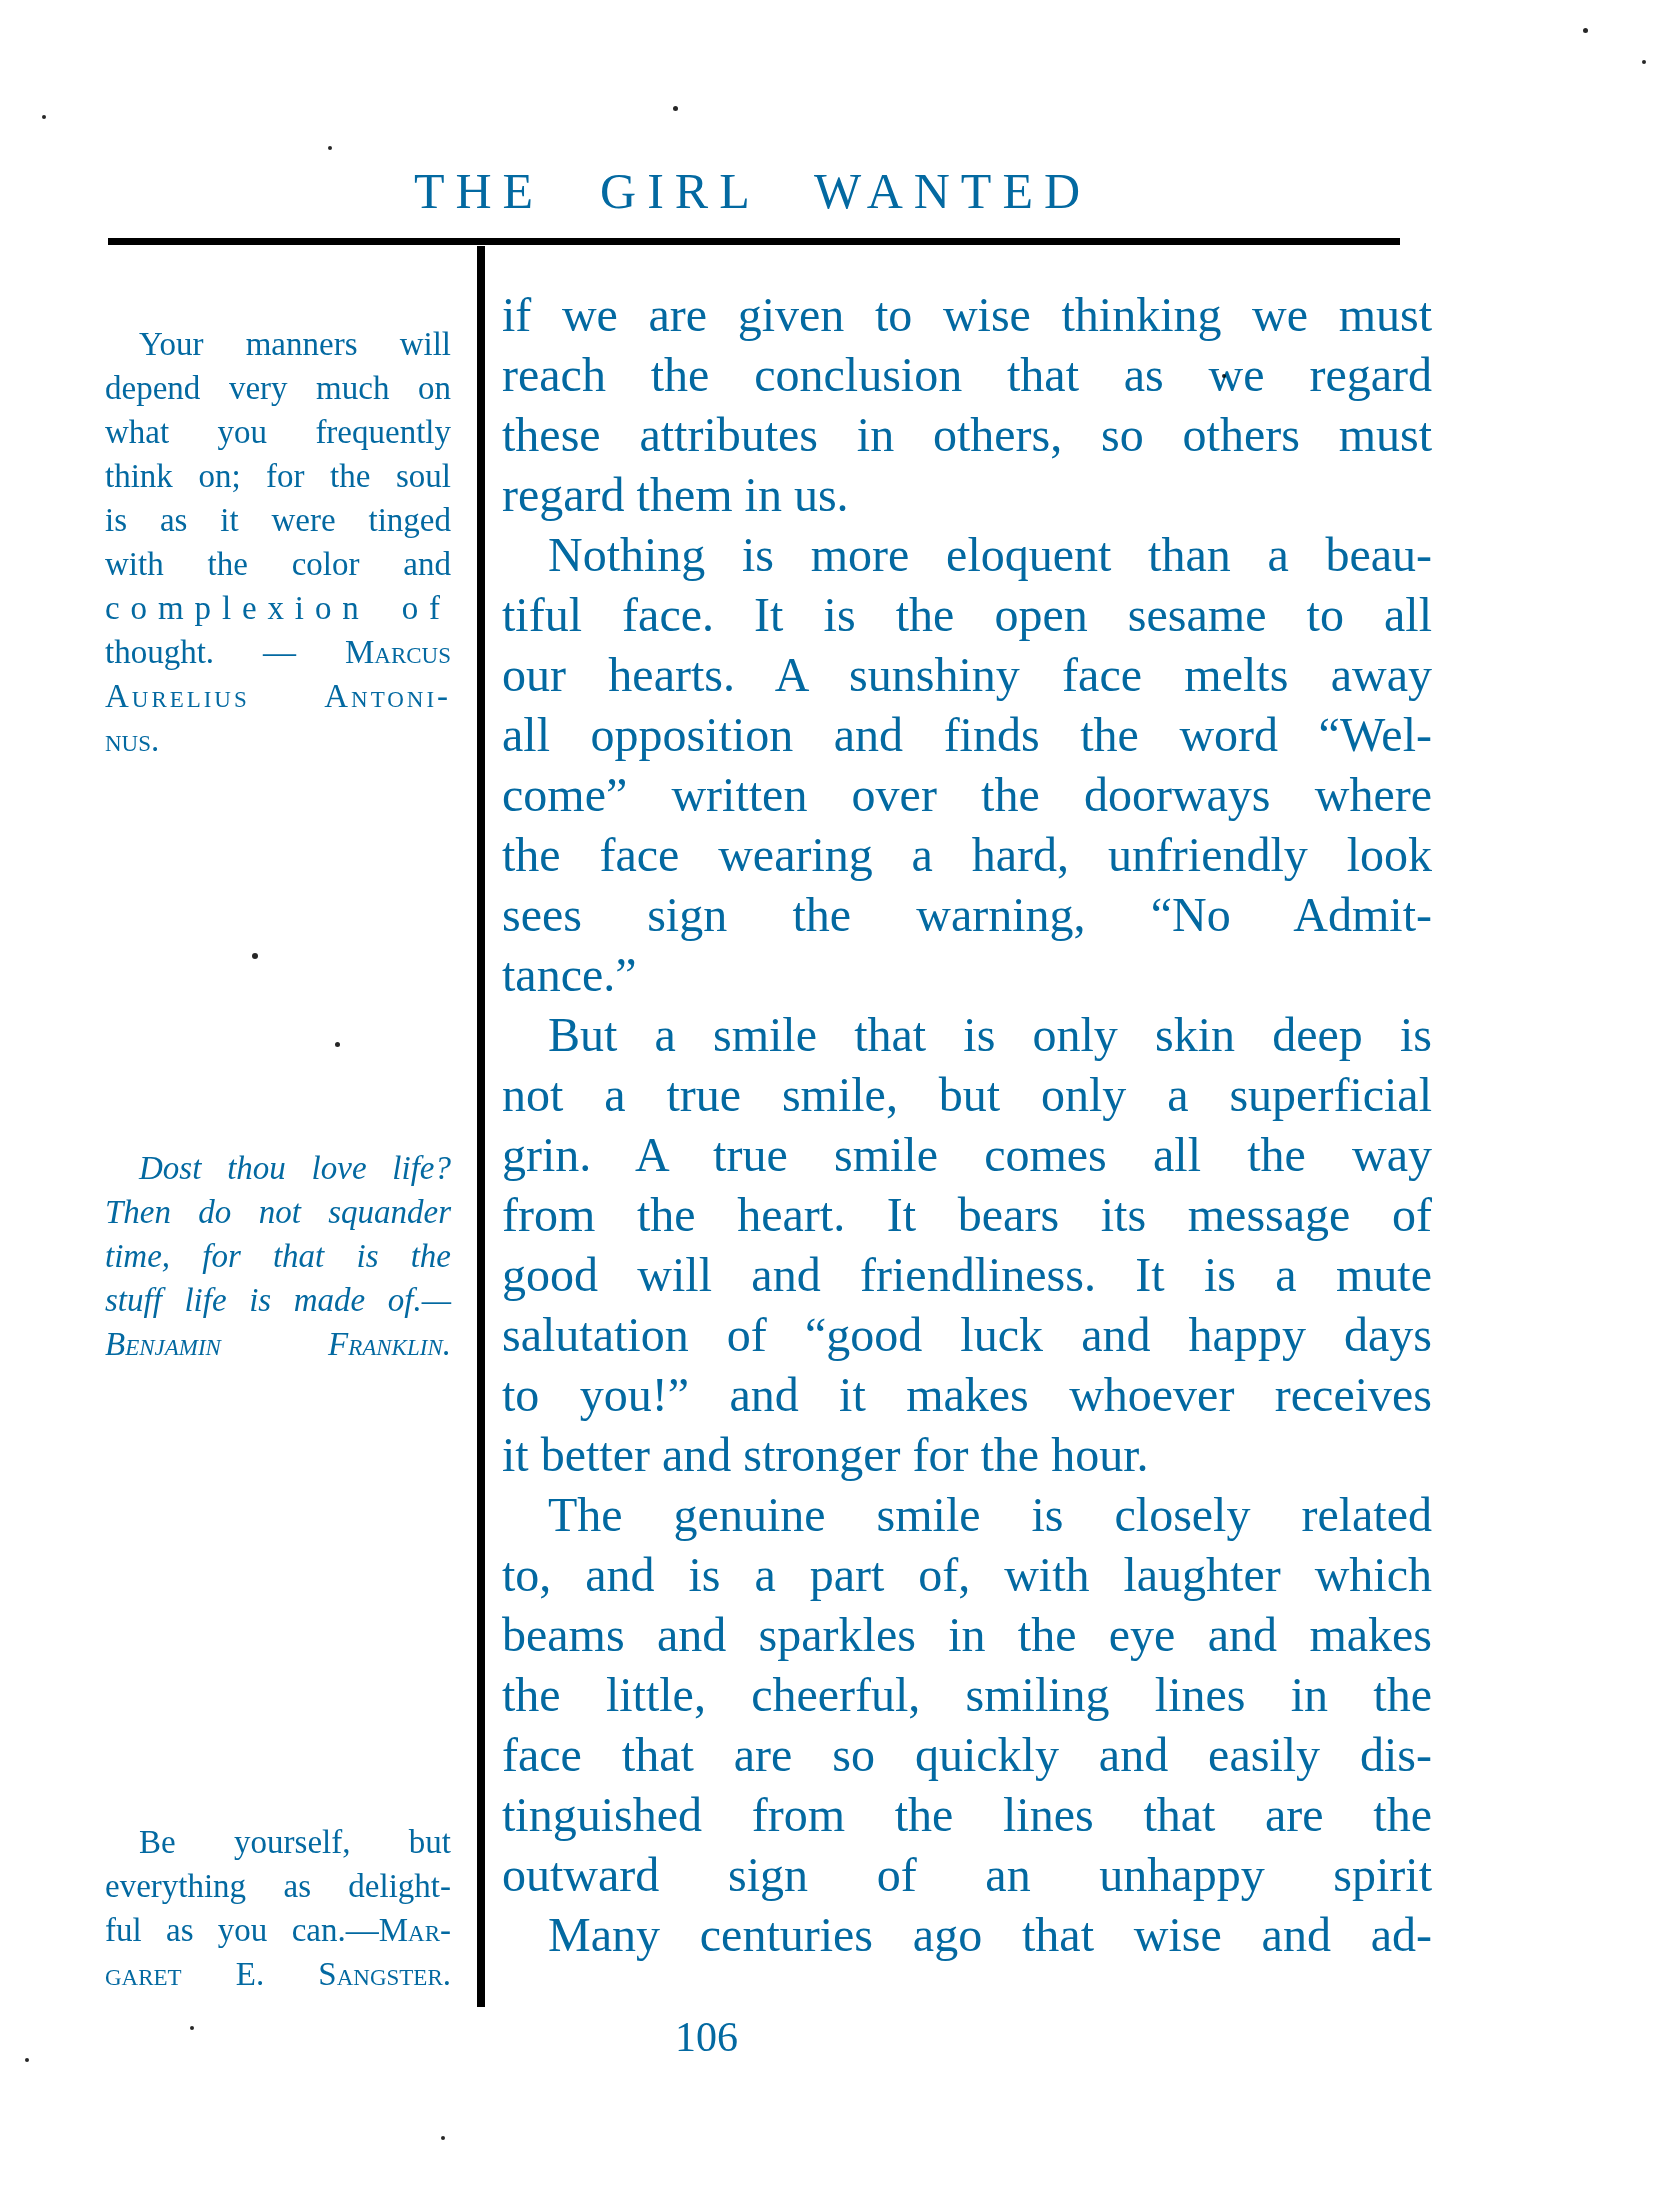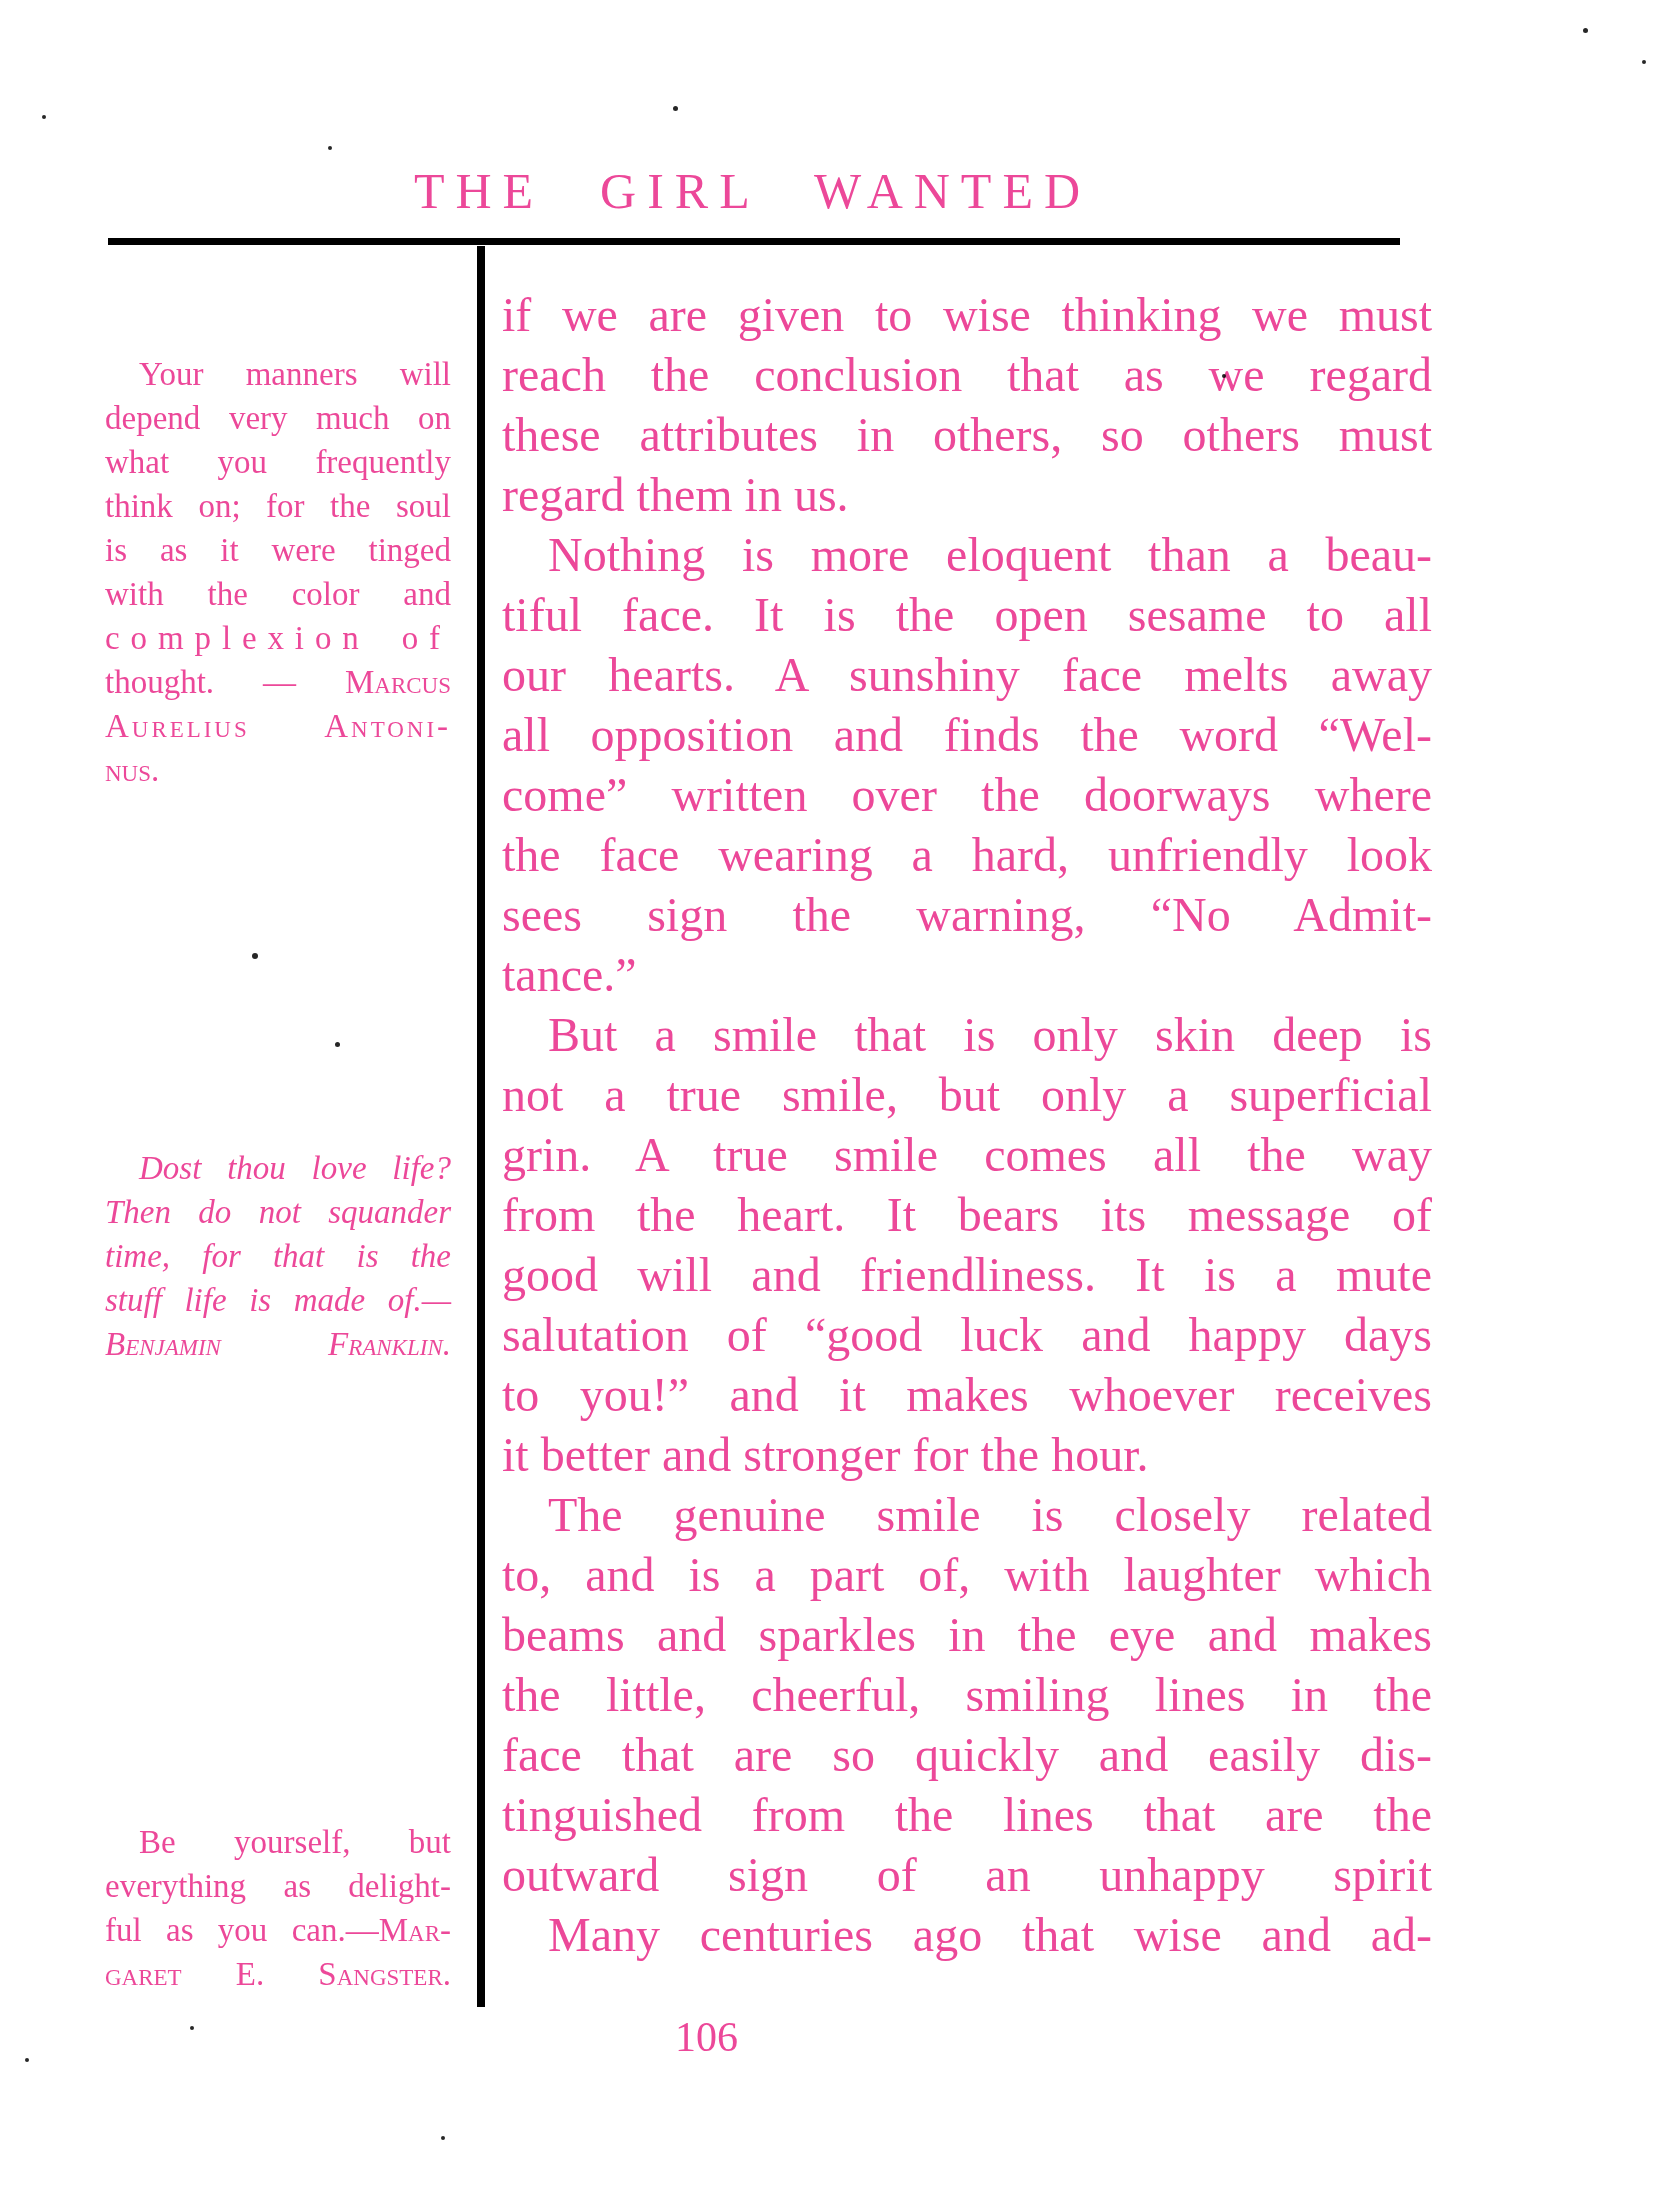--- a/index.html
+++ b/index.html
@@ -1,39 +1,39 @@
 <!DOCTYPE html>
 <html><head>
 <meta charset="utf-8">
 <style>
   html,body { margin:0; padding:0; background:#e8e8e8; }
   .page {
     position:relative; width:1658px; height:2192px;
-    background:#ffffff; color:#ec4899;
+    background:#ffffff; color:#0369a1;
     font-family:"Liberation Serif", serif;
     overflow:hidden;
   }
   .header-title {
     position:absolute; left:105px; top:166px; width:1295px;
     text-align:center; font-size:50px; line-height:1;
     letter-spacing:0.22em; word-spacing:0.65em; white-space:nowrap;
   }
   .hrule {
     position:absolute; left:108px; top:238px; width:1292px; height:7px;
     background:#000;
   }
   .vrule {
     position:absolute; left:477px; top:246px; width:8px; height:1761px;
     background:#000;
   }
   .margin-col .quote {
     position:absolute; left:105px; width:346px;
     font-size:33px; line-height:44px;
   }
-  .quote-1 { top:352px;font-family:Liberation Serif, serif; }
+  .quote-1 { top:322px;font-family:Liberation Serif, serif; }
   .quote-2 { top:1146px;font-style:italic; }
   .quote-3 { top:1820px; }
   .body-col {
     position:absolute; left:502px; top:285px; width:930px;
     font-size:48px; line-height:60px;
   }
   .ln {
     text-align:justify; text-align-last:justify;
     white-space:normal;
   }

